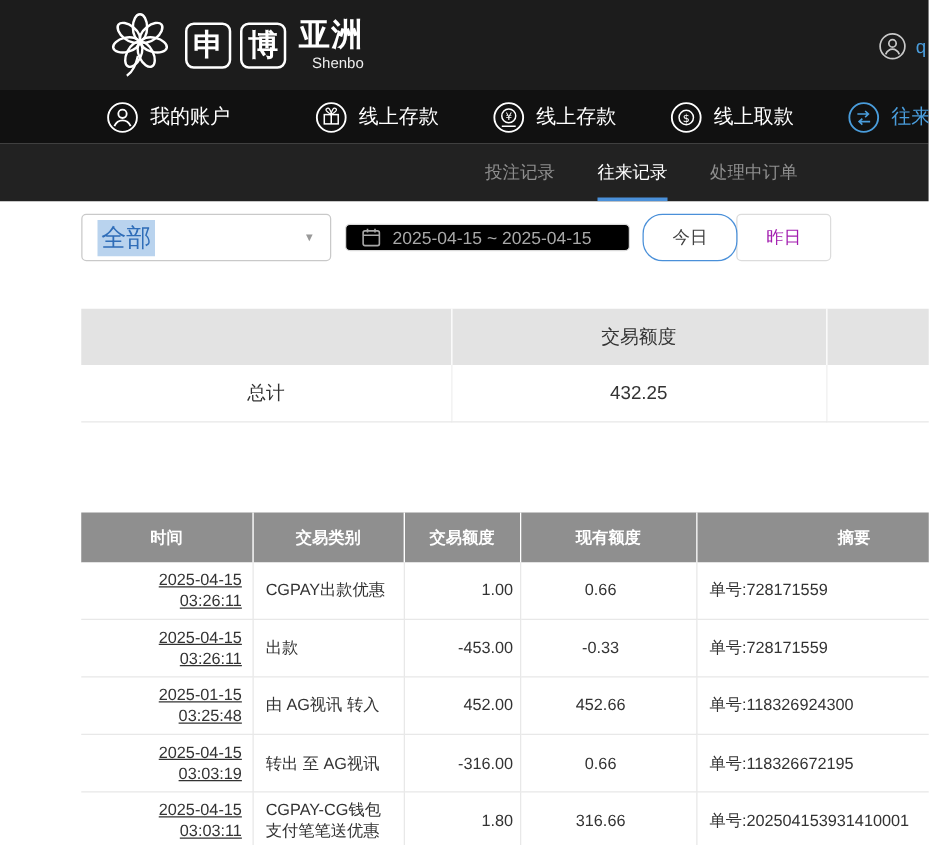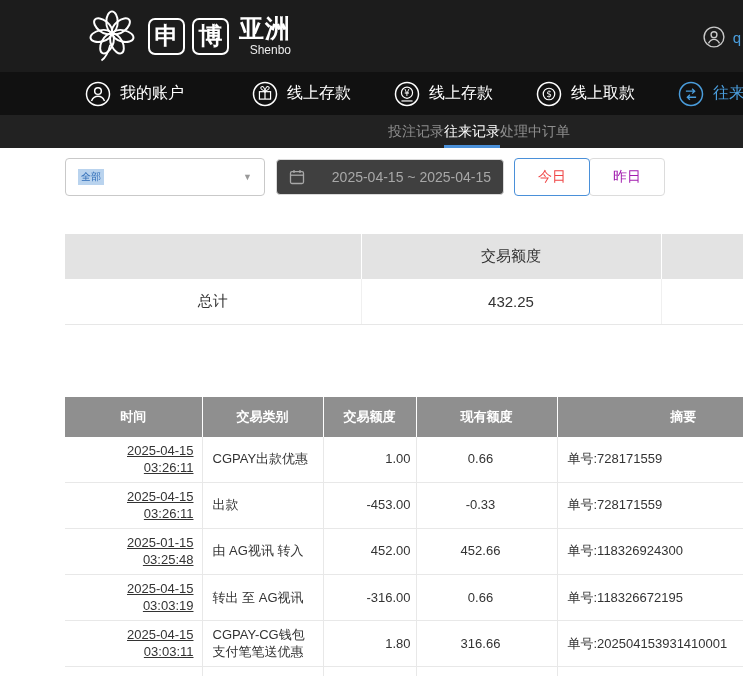--- a/index.html
+++ b/index.html
@@ -19,39 +19,39 @@
   .user-area { position:absolute; right:2px; top:26px; display:flex; align-items:center; gap:8px; cursor:pointer; }
   .username { color:#4a9ddc; font-size:15px; }
 
   
   .mainnav { height:43px; background:#111; display:flex; align-items:center; padding-left:85px; white-space:nowrap; overflow:hidden; }
   .nav-item { display:flex; align-items:center; gap:9px; color:#fff; font-size:16px; margin-right:43px; cursor:pointer; flex:none; }
   .nav-item:first-child { margin-right:68px; }
   .nav-item.active { color:#4a9ddc; }
 
   
-  .subnav { height:33px; background:#222; display:flex; align-items:stretch; padding-left:388px; overflow:hidden; }
+  .subnav { height:46px; background:#222; display:flex; align-items:stretch; padding-left:388px; gap:34px; overflow:hidden; }
   .tab { display:flex; align-items:center; color:#8f8f8f; font-size:14px; cursor:pointer; position:relative; flex:none; }
   .tab.active { color:#fff; }
   .tab.active::after { content:""; position:absolute; left:0; right:0; bottom:0; height:3px; background:#4a90d9; }
 
   
   .main { padding-left:65px; }
   .filter-row { margin-top:10px; display:flex; align-items:center; }
   .select { width:200px; height:38px; border:1px solid #c9c9c9; border-radius:4px; background:#fff;
             display:flex; align-items:center; justify-content:space-between; padding:0 12px; cursor:pointer; }
-  .chip { background:#b9d3ee; color:#2f6db8; font-size:10px; padding:1px 3px; }
+  .chip { background:#b9d3ee; color:#2f6db8; font-size:20px; padding:1px 3px; }
   .caret { color:#999; font-size:9px; }
-  .datepicker { margin-left:11px; width:228px; height:36px; border:1px solid #dadada; border-radius:4px;
-                display:flex; align-items:center; gap:9px; padding:0 12px; color:#a8a8a8; font-size:14px; cursor:pointer; background:#404040;justify-content:space-between; }
+  .datepicker { margin-left:11px; width:228px; height:22px; border:1px solid #dadada; border-radius:4px;
+                display:flex; align-items:center; gap:9px; padding:0 12px; color:#a8a8a8; font-size:14px; cursor:pointer; background:#000000; }
   .btn-group { margin-left:10px; display:flex; }
   .qbtn { width:76px; height:38px; background:#fff; border:1px solid #dcdcdc; color:#a21caf; font-size:14px;
           cursor:pointer; border-radius:4px; margin-left:-1px; font-family:inherit; }
   .btn-group .qbtn:first-child { margin-left:0; }
-  .qbtn.active { border-color:#4a90d9; color:#ef4444; position:relative; z-index:1; }
+  .qbtn.active { border-color:#4a90d9; color:#404040; position:relative; z-index:1;border-radius:16px; }
 
   
   .summary { margin-top:38px; border-collapse:collapse; table-layout:fixed; width:810px; }
   .summary th { background:#e3e3e3; height:45px; font-size:15px; color:#333; font-weight:normal;
                 border-right:1px solid #fff; text-align:center; }
   .summary th:last-child { border-right:none; }
   .summary td { height:45px; text-align:center; font-size:15px; color:#333; background:#fff;
                 border-bottom:1px solid #e7e7e7; border-right:1px solid #f0f0f0; }
   .summary td:last-child { border-right:none; }
 

